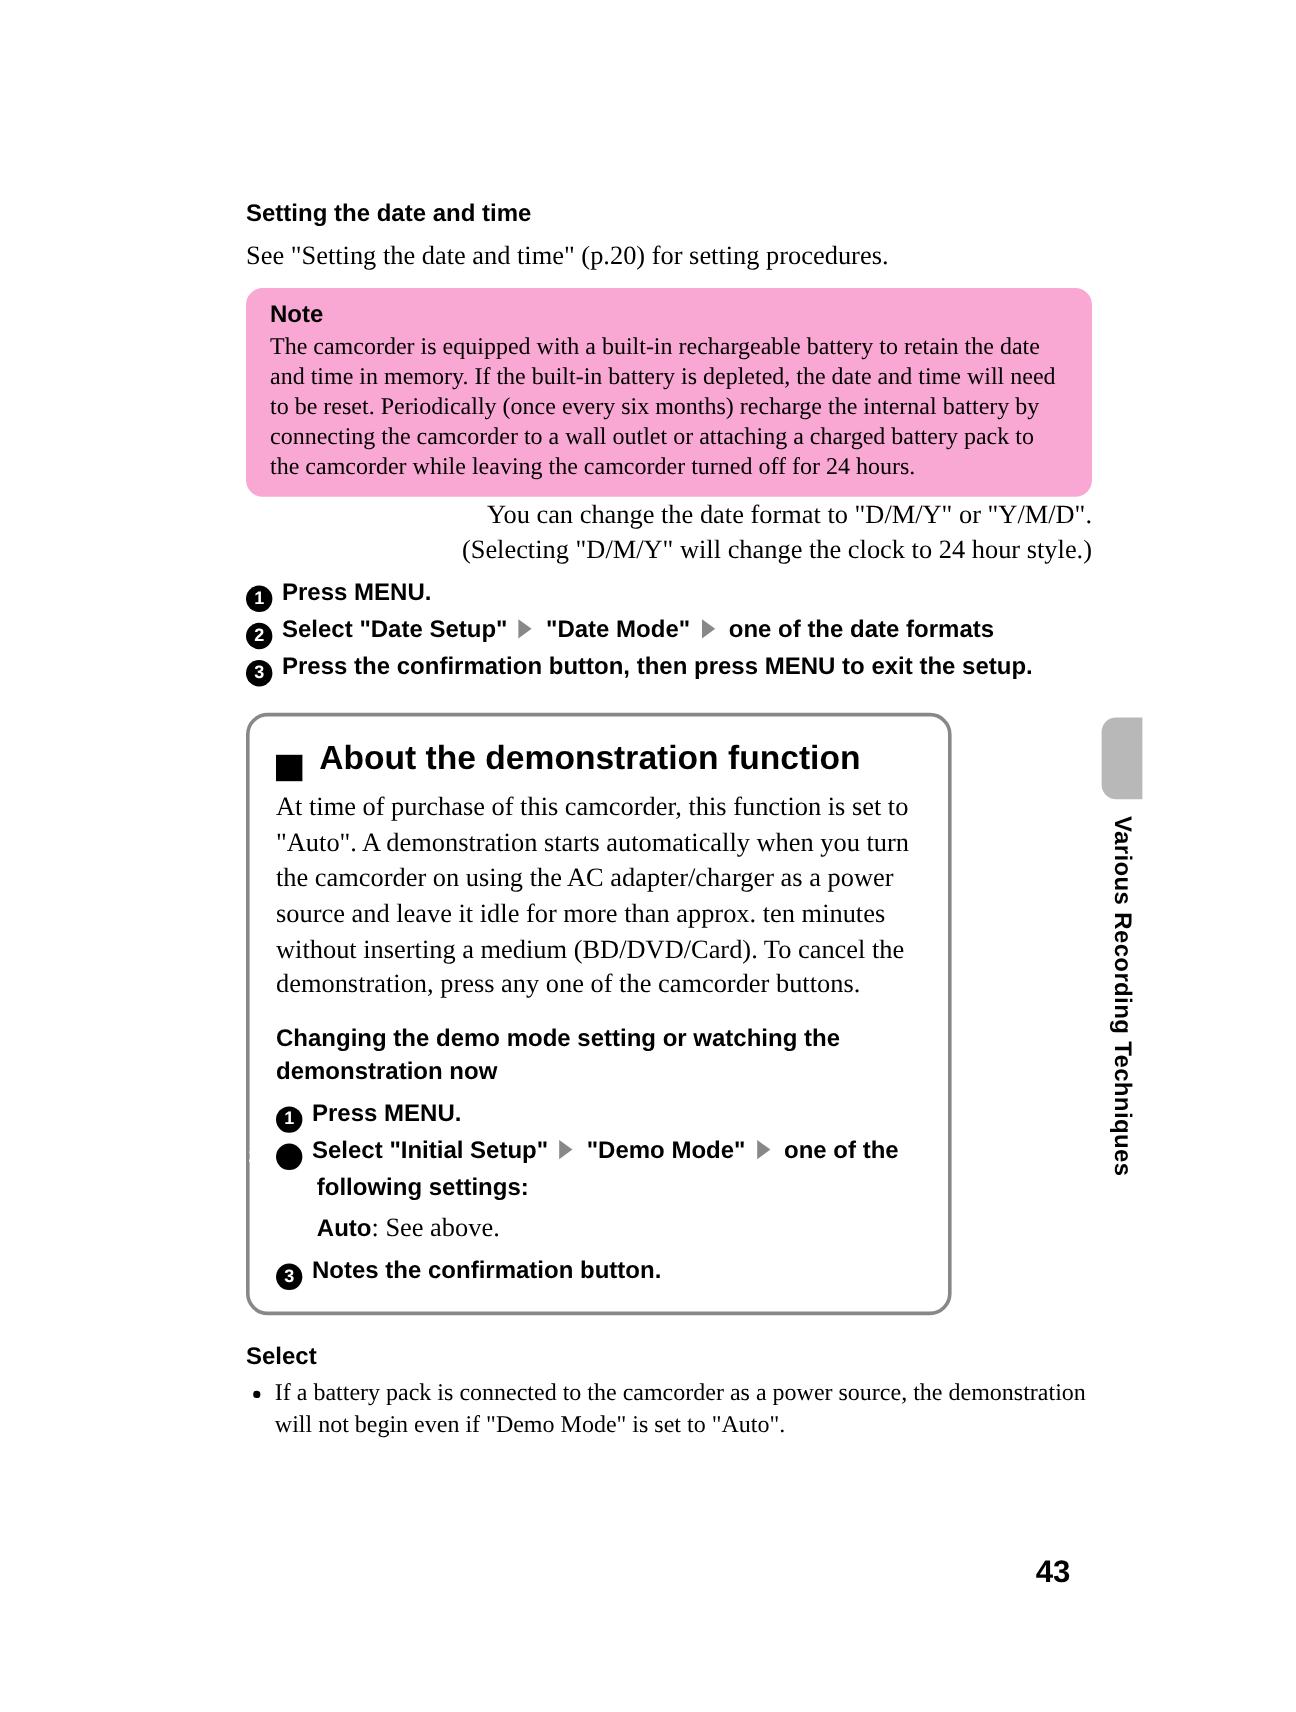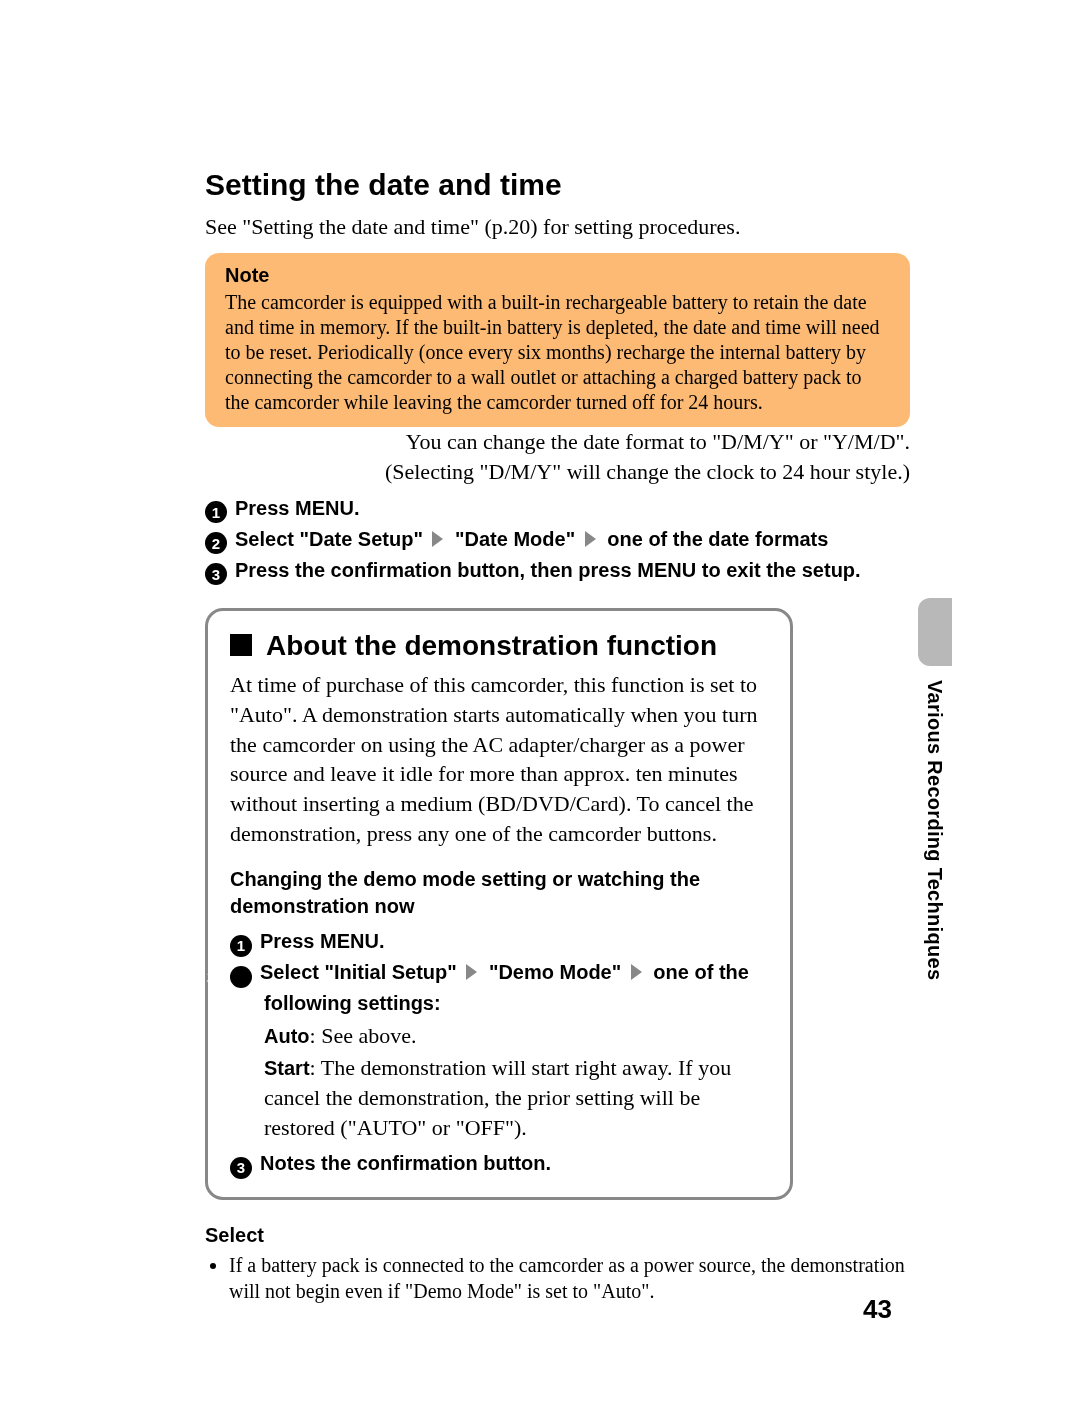--- a/index.html
+++ b/index.html
@@ -17,28 +17,28 @@
     box-sizing: border-box;
     padding: 165px 170px 90px 205px;
     font-size: 22px;
     line-height: 1.35;
   }
   h2 {
     font-family: Arial, Helvetica, sans-serif;
     font-weight: 800;
     margin: 0 0 6px 0;
   }
-  .h-date-time { font-size: 30px; }
+  .h-date-time { font-size: 20px; }
   .h-date-format { font-size: 30px; margin-top: 28px; }
-  .h-box { font-size: 28px; display: flex; align-items: center; gap: 8px; }
+  .h-box { font-size: 28px; display: flex; align-items: flex-end; gap: 8px; }
   .h-demo-change { font-size: 20px; margin-top: 18px; }
   .indent-1 { padding-left: 8px; text-align: right; }
   .indent-step { padding-left: 34px; text-indent: -34px; }
   .note-box {
-    background: #fdba74;
+    background: #f9a8d4;
     border-radius: 14px;
     padding: 10px 20px 12px 20px;
     margin-top: 12px;
     font-size: 20px;
     line-height: 1.25;
   }
   .note-title {
     font-family: Arial, Helvetica, sans-serif;
     font-weight: 800;
     font-size: 20px;
@@ -180,21 +180,20 @@
     </div>
     <div class="step indent-step">
       <span class="circ-num">2</span><span>Select "Initial Setup"</span>
       <span class="arrow"></span>
       <span>"Demo Mode"</span>
       <span class="arrow"></span>
       <span>one of the following settings:</span>
     </div>
     <div class="settings-list">
       <div class="item"><span class="label">Auto</span><span>: See above.</span></div>
-      <div class="item"><span class="label">Start</span><span>: The demonstration will start right away. If you cancel the demonstration, the prior setting will be restored ("AUTO" or "OFF").</span></div>
     </div>
     <div class="step" style="margin-top:6px;">
       <span class="circ-num">3</span><span>Notes the confirmation button.</span>
     </div>
   </div>
 
   <div class="notes2">
     <div class="note-title">Select</div>
     <ul>
       <li>If a battery pack is connected to the camcorder as a power source, the demonstration will not begin even if "Demo Mode" is set to "Auto".</li>

